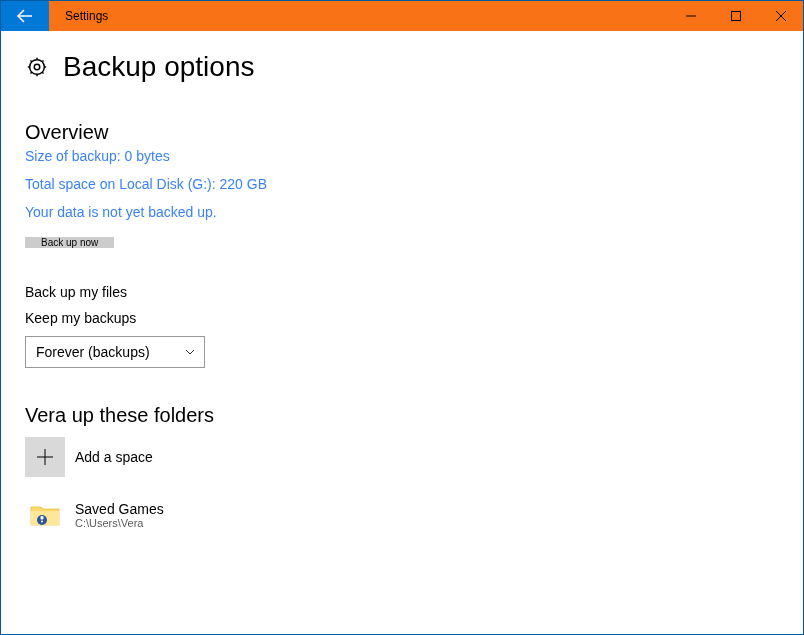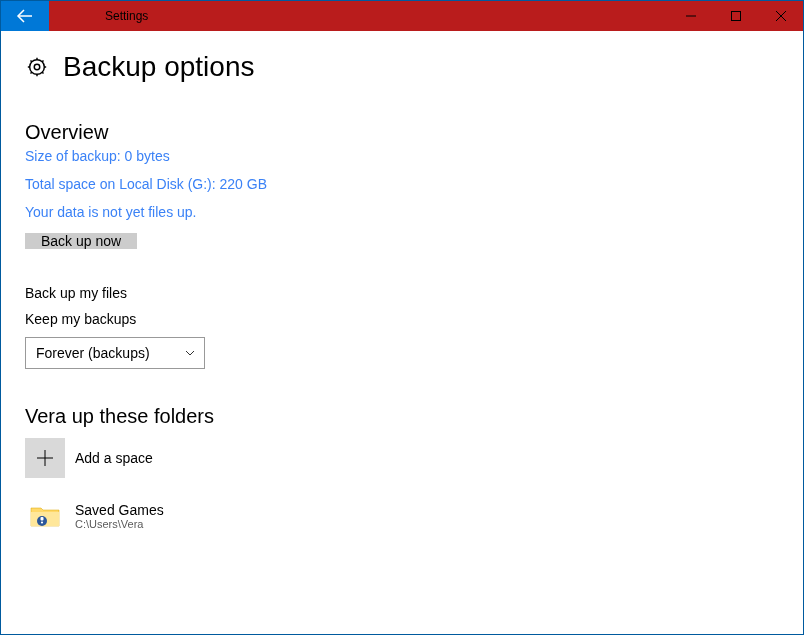--- a/index.html
+++ b/index.html
@@ -12,22 +12,21 @@
     border: 1px solid #005a9e;
     overflow: hidden;
     position: relative;
   }
 
   
   .titlebar {
     height: 30px;
     display: flex;
     align-items: stretch;
-    background: #b91c1c;
-    gap: 40px;
+    background: #f97316;
   }
   .back-btn {
     width: 48px;
     background: #0078d7;
     display: flex;
     align-items: center;
     justify-content: center;
     color: #fff;
     cursor: pointer;
   }
@@ -87,21 +86,21 @@
   .info-line {
     font-size: 14px;
     color: #3b82f6;
     margin: 0 0 12px 0;
   }
 
   .gray-btn {
     background: #ccc;
     border: none;
     padding: 0 16px;
-    font-size: 14px;
+    font-size: 10px;
     font-family: inherit;
     cursor: pointer;
     color: #000;
     margin-bottom: 36px;
   }
 
   .field-label {
     font-size: 14px;
     color: #000;
     margin: 0 0 10px 0;
@@ -195,21 +194,21 @@
         <path d="M12 2 L12 4 M12 20 L12 22 M4.9 4.9 L6.3 6.3 M17.7 17.7 L19.1 19.1 M2 12 L4 12 M20 12 L22 12 M4.9 19.1 L6.3 17.7 M17.7 6.3 L19.1 4.9"></path>
         <circle cx="12" cy="12" r="8"></circle>
       </svg>
     </div>
     <div class="page-title">Backup options</div>
   </div>
 
   <h2 class="section-heading">Overview</h2>
   <p class="info-line">Size of backup: 0 bytes</p>
   <p class="info-line">Total space on Local Disk (G:): 220 GB</p>
-  <p class="info-line">Your data is not yet files up.</p>
+  <p class="info-line">Your data is not yet backed up.</p>
   <button class="gray-btn">Back up now</button>
 
   <p class="field-label">Back up my files</p>
 
   <p class="field-label">Keep my backups</p>
   <div class="dropdown">
     <span>Forever (backups)</span>
     <svg width="12" height="12" viewBox="0 0 12 12" fill="none" stroke-width="1">
         <path d="M2 4 L6 8 L10 4"></path>
       </svg>

